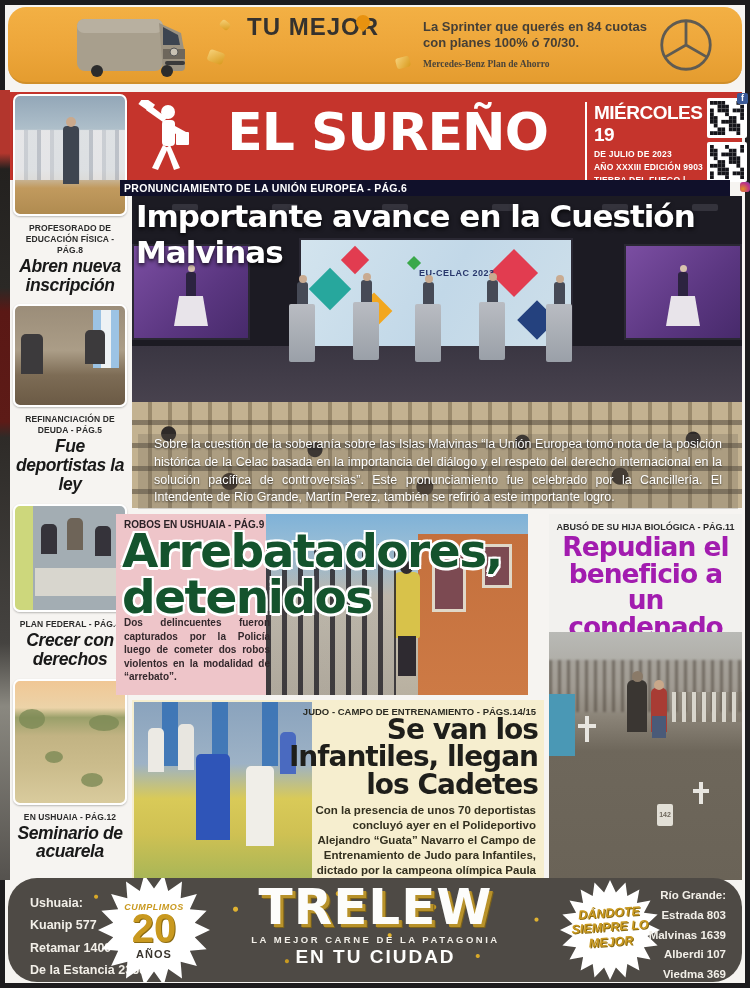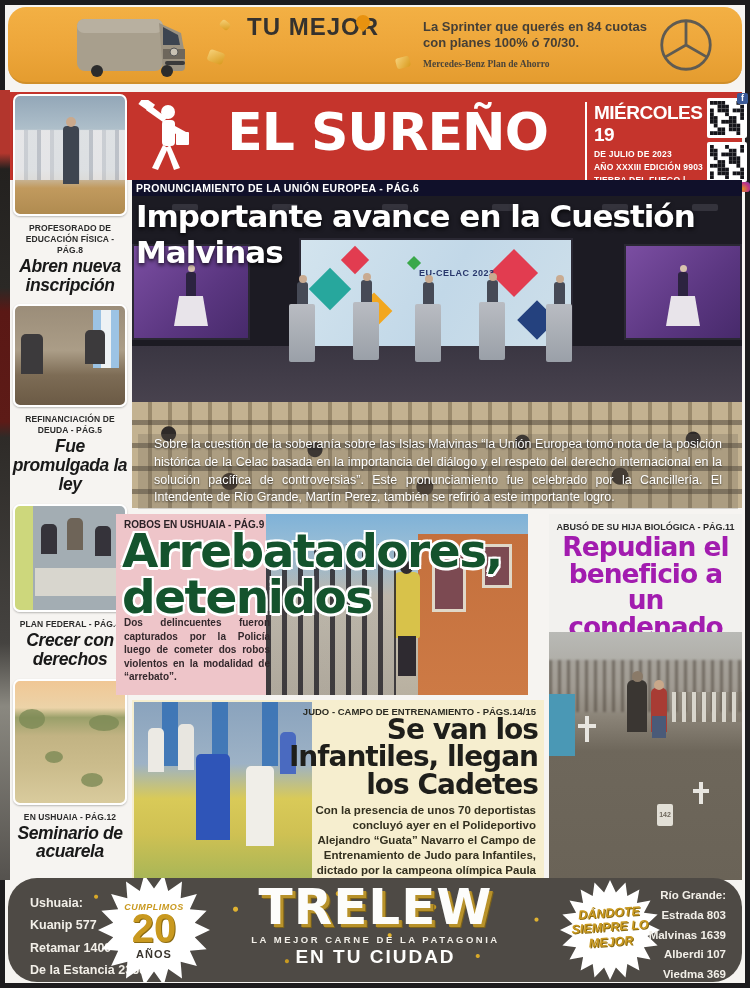--- a/index.html
+++ b/index.html
@@ -57,21 +57,21 @@
   .ph-office .flag { position:absolute; right:6px; top:4px; width:26px; height:58px;
      background:linear-gradient(90deg,#9cc3e4 0 8px,#eef2f4 8px 18px,#9cc3e4 18px 26px); }
   .ph-office .fig { position:absolute; background:#3c3a3c; border-radius:5px 5px 0 0; }
   .ph-meet { height:108px; background:linear-gradient(90deg,#cdd77c 0 18px,#a3adb3 18px 100%); }
   .ph-meet .table { position:absolute; left:20px; top:62px; width:90px; height:28px; background:#d8d6ce; }
   .ph-meet .fig { position:absolute; background:#35333a; border-radius:5px 5px 0 0; }
   .ph-paint { height:126px; background:linear-gradient(180deg,#f0c795 0%,#ecd3a8 22%,#9aa06a 30%,#c2b383 45%,#cbbc8c 70%,#d9cb9d 100%); }
   .ph-paint .bush { position:absolute; background:#7c8a55; border-radius:50%; opacity:0.8; }
 
   
-  .kickerbar { position:absolute; left:132px; top:180px; width:610px; height:16px; background:#10102a;
+  .kickerbar { position:absolute; left:120px; top:180px; width:610px; height:16px; background:#10102a;
                color:#fff; font-size:10.5px; font-weight:700; letter-spacing:0.3px; padding:2px 0 0 4px; }
   .mainphoto { position:absolute; left:132px; top:196px; width:610px; height:312px; background:#1c1b23; overflow:hidden; }
   .mp-ceillight { position:absolute; background:#34333c; width:26px; height:7px; border-radius:2px; top:8px; }
   .mp-screen-side { position:absolute; top:48px; width:118px; height:96px;
      background:linear-gradient(135deg,#7b4ea2 0%,#5a3680 60%,#472a6b 100%); border:2px solid #2a2833; }
   .mp-screen-side .spk { position:absolute; left:50%; top:26px; width:10px; height:26px; margin-left:-5px; background:#2c2340; border-radius:3px 3px 0 0;}
   .mp-screen-side .spk:before { content:""; position:absolute; left:2px; top:-7px; width:7px; height:7px; border-radius:50%; background:#d8c3ae; }
   .mp-screen-side .pod { position:absolute; left:50%; top:50px; width:34px; height:30px; margin-left:-17px; background:#e8e4ea; clip-path:polygon(15% 0,85% 0,100% 100%,0 100%); }
   .mp-screen-c { position:absolute; left:167px; top:42px; width:274px; height:132px;
      background:linear-gradient(120deg,#d3e4ee 0%,#c2d8e8 50%,#cfe0ea 100%); border:2px solid #2a2833; }
@@ -342,21 +342,21 @@
   </div>
   <div class="sb-kicker">PROFESORADO DE EDUCACIÓN FÍSICA - PÁG.8</div>
   <div class="sb-head">Abren nueva inscripción</div>
 
   <div class="sb-photo ph-office" style="margin-top:9px;">
     <div class="flag"></div>
     <div class="fig" style="left:6px;top:28px;width:22px;height:40px;"></div>
     <div class="fig" style="left:70px;top:24px;width:20px;height:34px;"></div>
   </div>
   <div class="sb-kicker">REFINANCIACIÓN DE DEUDA - PÁG.5</div>
-  <div class="sb-head">Fue promulgada la ley</div>
+  <div class="sb-head">Fue deportistas la ley</div>
 
   <div class="sb-photo ph-meet" style="margin-top:10px;">
     <div class="table"></div>
     <div class="fig" style="left:26px;top:18px;width:16px;height:30px;"></div>
     <div class="fig" style="left:52px;top:12px;width:16px;height:32px;background:#6e6458;"></div>
     <div class="fig" style="left:80px;top:20px;width:16px;height:30px;"></div>
   </div>
   <div class="sb-kicker">PLAN FEDERAL - PÁG.4</div>
   <div class="sb-head">Crecer con derechos</div>
 

